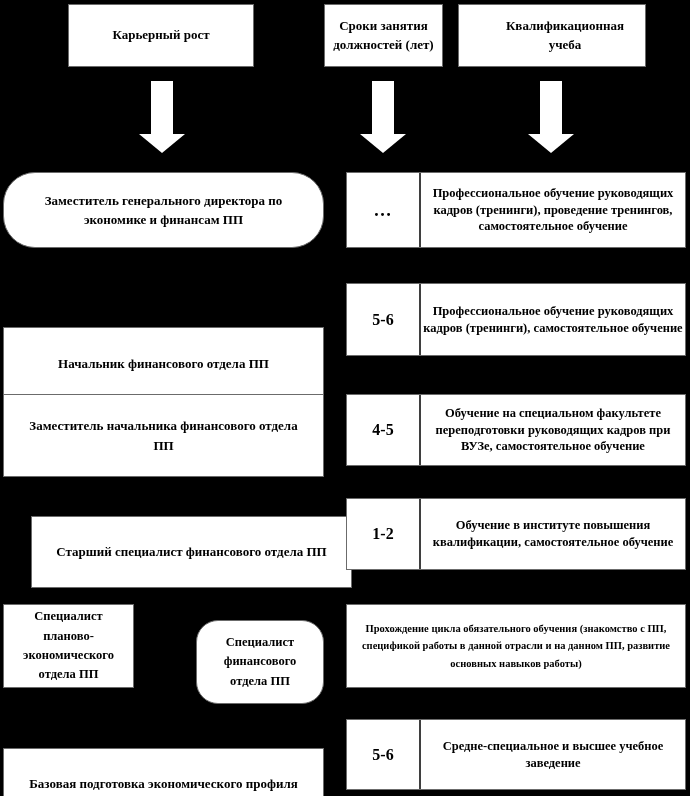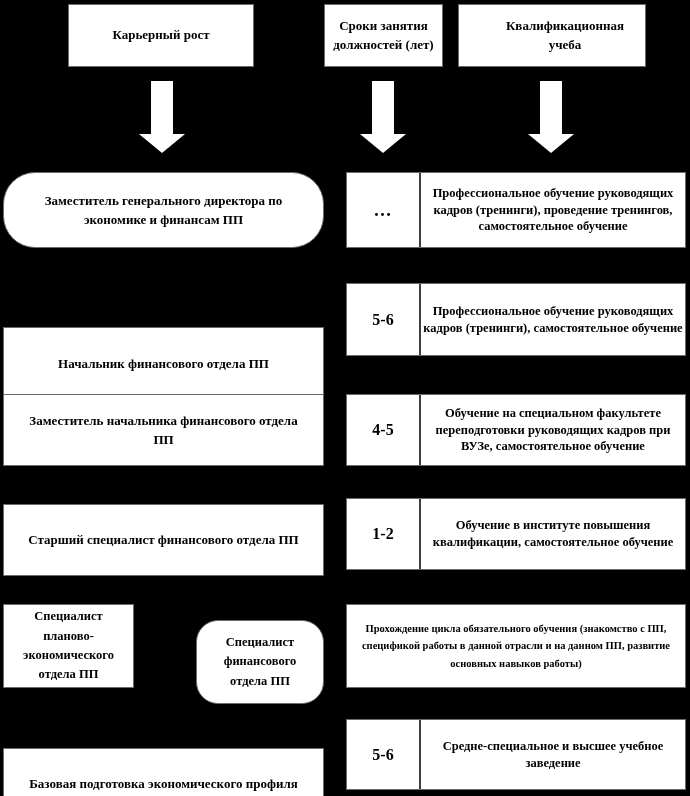--- a/index.html
+++ b/index.html
@@ -99,33 +99,33 @@
   </div>
   <div class="tbl" style="top:283px;height:73px;">
     <div class="term">
       <span>5-6</span>
     </div>
     <div class="train">
       <span>Профессиональное обучение руководящих  кадров (тренинги), самостоятельное обучение</span>
     </div>
   </div>
 
-  <div class="box cellL" style="top:394px;height:72px;">
+  <div class="box cellL" style="top:394px;height:83px;">
     <span>Заместитель начальника финансового отдела ПП</span>
   </div>
   <div class="tbl" style="top:394px;height:72px;">
     <div class="term">
       <span>4-5</span>
     </div>
     <div class="train">
       <span>Обучение на специальном факультете переподготовки руководящих кадров при ВУЗе, самостоятельное обучение</span>
     </div>
   </div>
 
-  <div class="box cellL" style="top:504px;height:72px;">
+  <div class="box cellL" style="top:516px;height:72px;margin-left:28px;">
     <span>Старший специалист финансового отдела ПП</span>
   </div>
   <div class="tbl" style="top:498px;height:72px;justify-content:space-between;">
     <div class="term">
       <span>1-2</span>
     </div>
     <div class="train">
       <span>Обучение в институте повышения квалификации, самостоятельное обучение</span>
     </div>
   </div>

